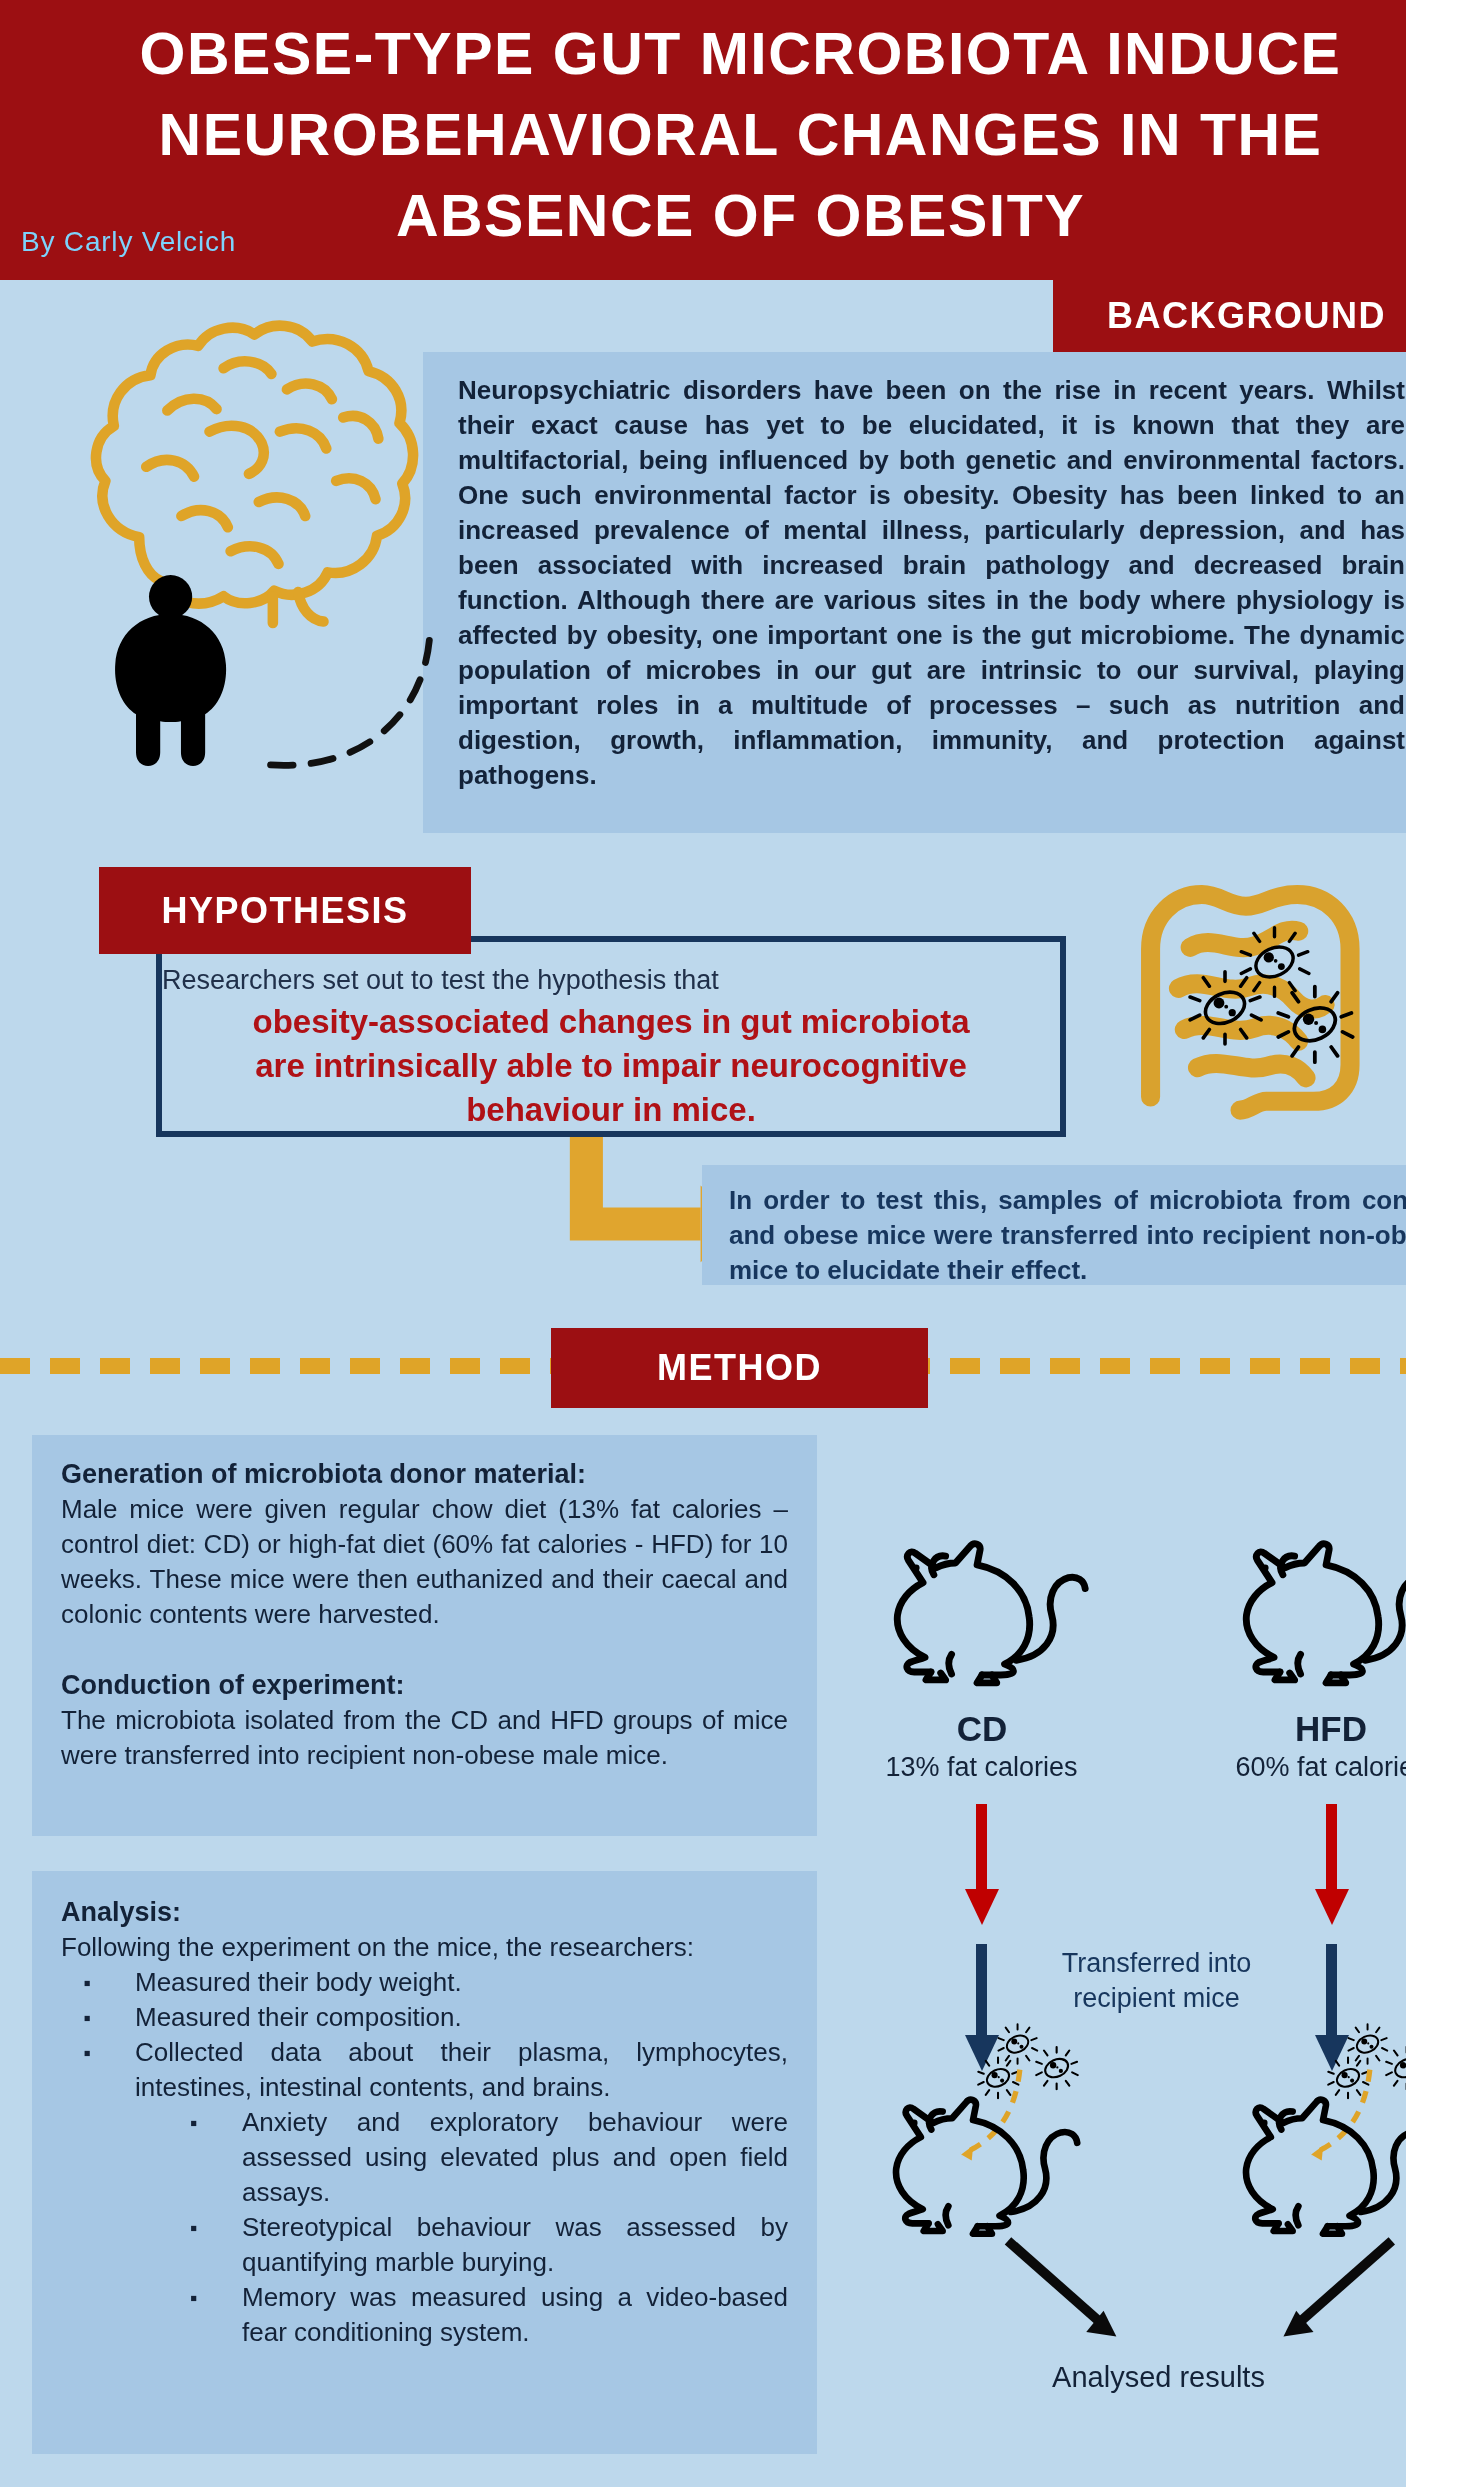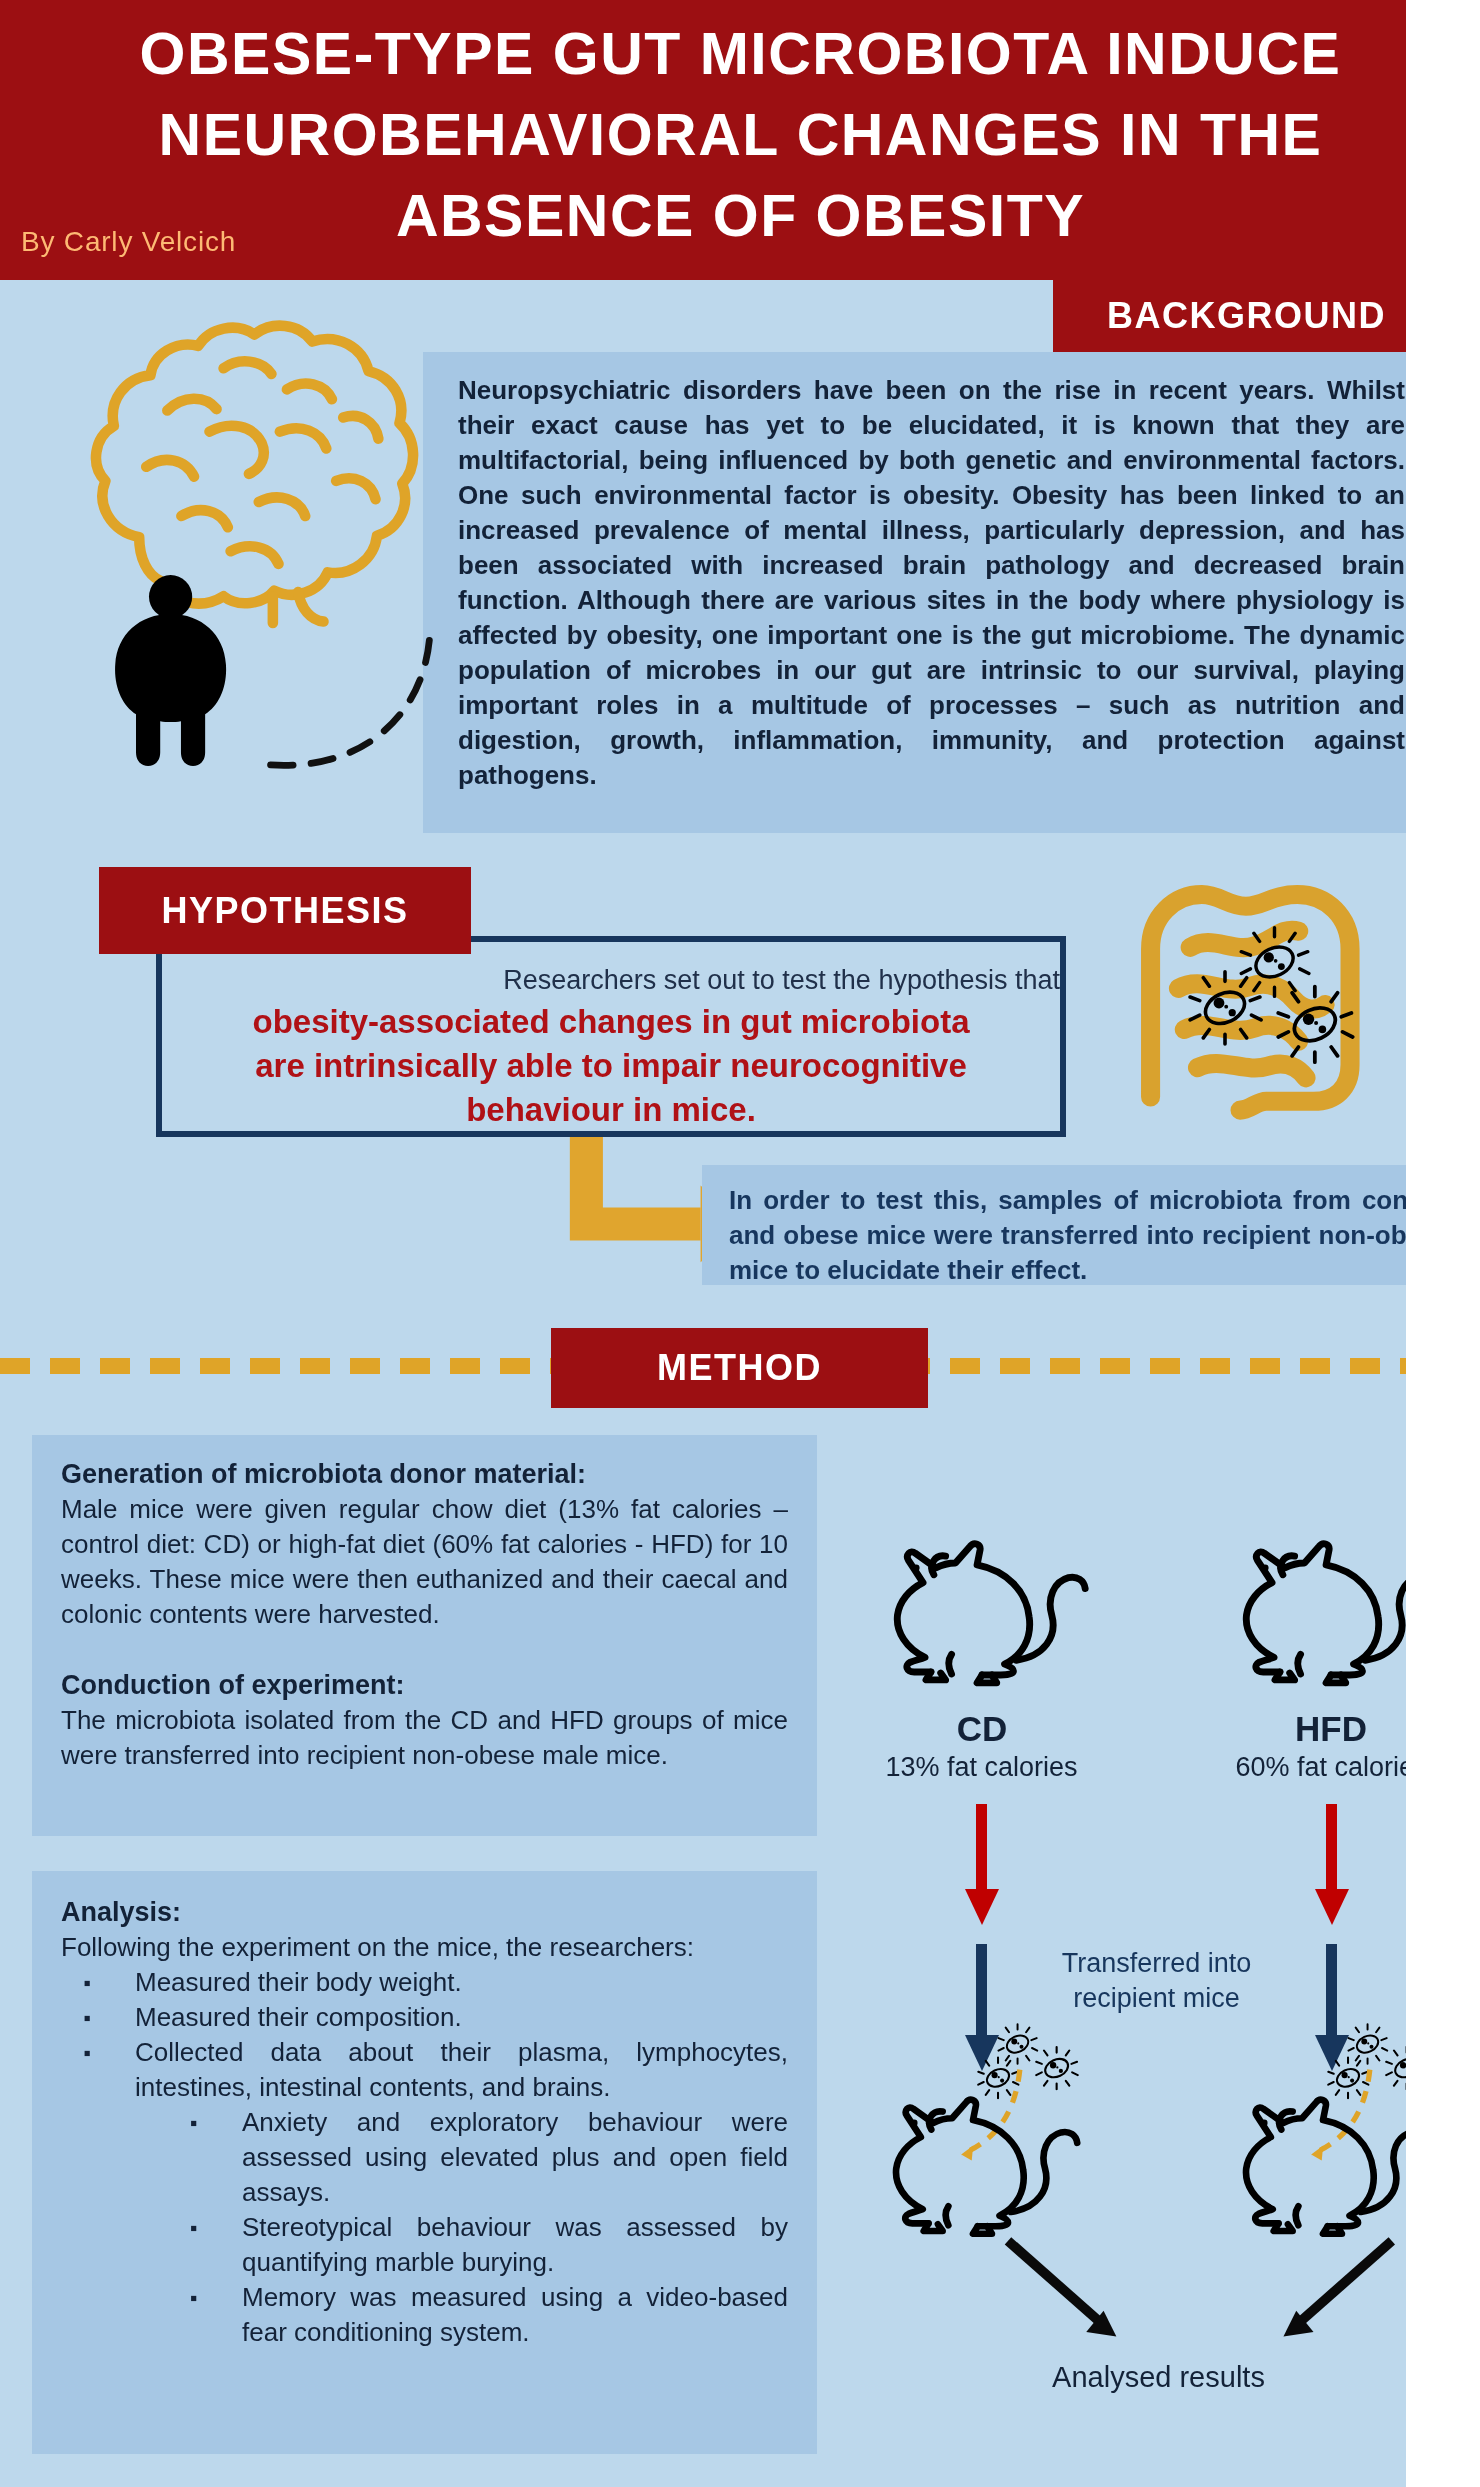--- a/index.html
+++ b/index.html
@@ -3,39 +3,39 @@
 <meta charset="utf-8">
 <style>
   html,body{margin:0;padding:0;}
   body{font-family:"Liberation Sans",sans-serif;}
   .poster{position:relative;width:1406px;height:2487px;background:#BDD8EC;overflow:hidden;}
 
   
   .header{position:absolute;left:0;top:0;width:1481px;height:280px;background:#9C0F12;}
   .title{position:absolute;left:0;top:13.5px;width:100%;text-align:center;color:#fff;
          font-weight:700;font-size:59px;line-height:81px;letter-spacing:1.5px;}
-  .byline{position:absolute;left:21px;top:226px;color:#fdba74;font-size:28px;font-weight:400;letter-spacing:0.8px;}
+  .byline{position:absolute;left:21px;top:226px;color:#7dd3fc;font-size:28px;font-weight:400;letter-spacing:0.8px;}
 
   
   .red-label{position:absolute;background:#9C0F12;color:#fff;font-weight:700;font-size:36px;
              letter-spacing:1.5px;display:flex;align-items:center;justify-content:center;z-index:5;}
 
   
   .blue-box{position:absolute;background:#A6C7E4;color:#132238;}
   .body-text{font-size:26px;line-height:35px;text-align:justify;}
 
   .bg-box{left:423px;top:352px;width:1017px;height:481px;padding:0;}
   .bg-box .inner{padding:21px 35px;}
   .bg-box .body-text{font-weight:700;}
   .underlined{text-decoration-thickness:2.3px;text-underline-offset:4.5px;}
 
   
   .hyp-box{position:absolute;left:156px;top:936px;width:910px;height:201px;
            border:6.8px solid #17365D;background:#BDD8EC;box-sizing:border-box;z-index:3;}
-  .hyp-intro{margin-top:22.6px;text-align:right;font-size:27px;color:#20304a;}
+  .hyp-intro{margin-top:22.6px;text-align:left;font-size:27px;color:#20304a;}
   .hyp-emph{margin-top:4.5px;text-align:center;font-size:33px;line-height:44px;font-weight:700;color:#B01116;}
 
   .transfer-box{left:702px;top:1165px;width:775px;height:120px;box-sizing:border-box;padding:18px 27px;}
   .transfer-box .body-text{font-weight:700;color:#17365D;}
 
   
   .divider{position:absolute;left:0;top:1358px;width:1481px;height:16px;z-index:1;
            background:repeating-linear-gradient(90deg,#DFA428 0 30px,transparent 30px 50px);}
 
   

